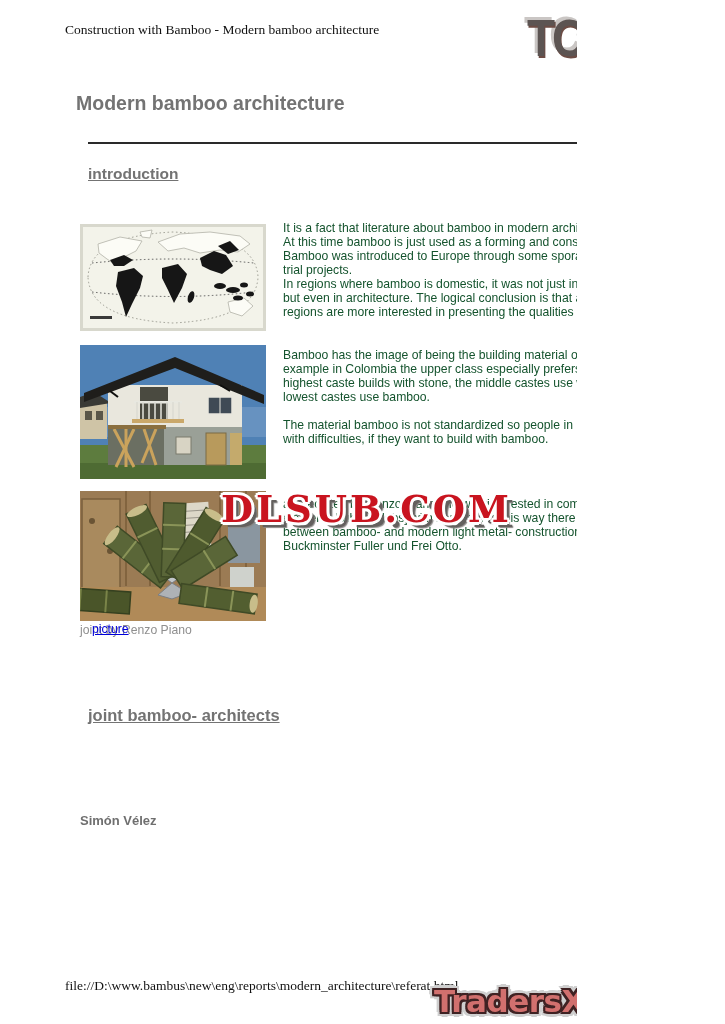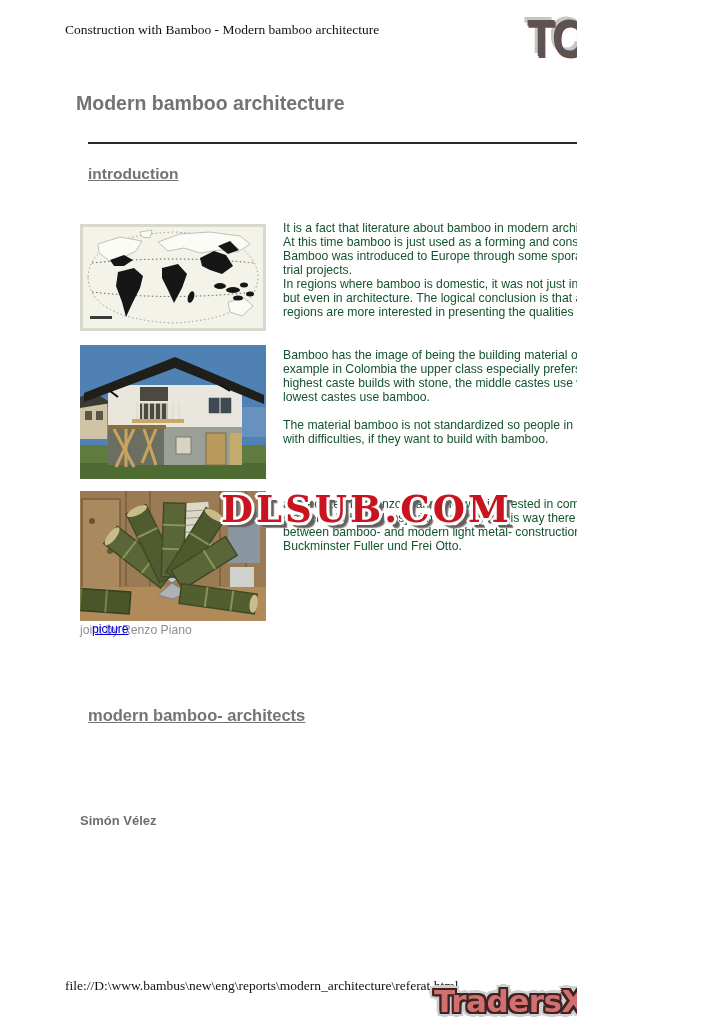--- a/index.html
+++ b/index.html
@@ -227,21 +227,21 @@
 elements [tubes /slabs] with bamboo. In this way there arise intersectio
 between bamboo- and modern light metal- constructions, Arata Isozaki,
 Buckminster Fuller und Frei Otto.</div>
   </div>
 
   <div class="abs wm-dlsub z10" style="left:221px;top:487px;">DLSUB.COM</div>
 
   <div class="abs caption" style="left:80px;top:623px;">joint by Renzo Piano</div>
   <a class="abs link" style="left:80px;top:622px;margin-left:12px;">picture</a>
 
-  <div class="abs h2 big" style="left:88px;top:706px;">modern bamboo- architects</div>
+  <div class="abs h2 big" style="left:88px;top:706px;">joint bamboo- architects</div>
   <div class="abs h3" style="left:80px;top:785px;margin-top:28px;">Simón Vélez</div>
 
   <div class="abs serif" style="left:65px;top:978px;">file://D:\www.bambus\new\eng\reports\modern_architecture\referat.html</div>
   <div class="abs serif" style="left:592px;top:976px;">27.10.2002</div>
 
   <div class="abs wm-traders z10" style="left:434px;top:983px;">TradersXtreme.com</div>
 
 </div>
 
 </body></html>

